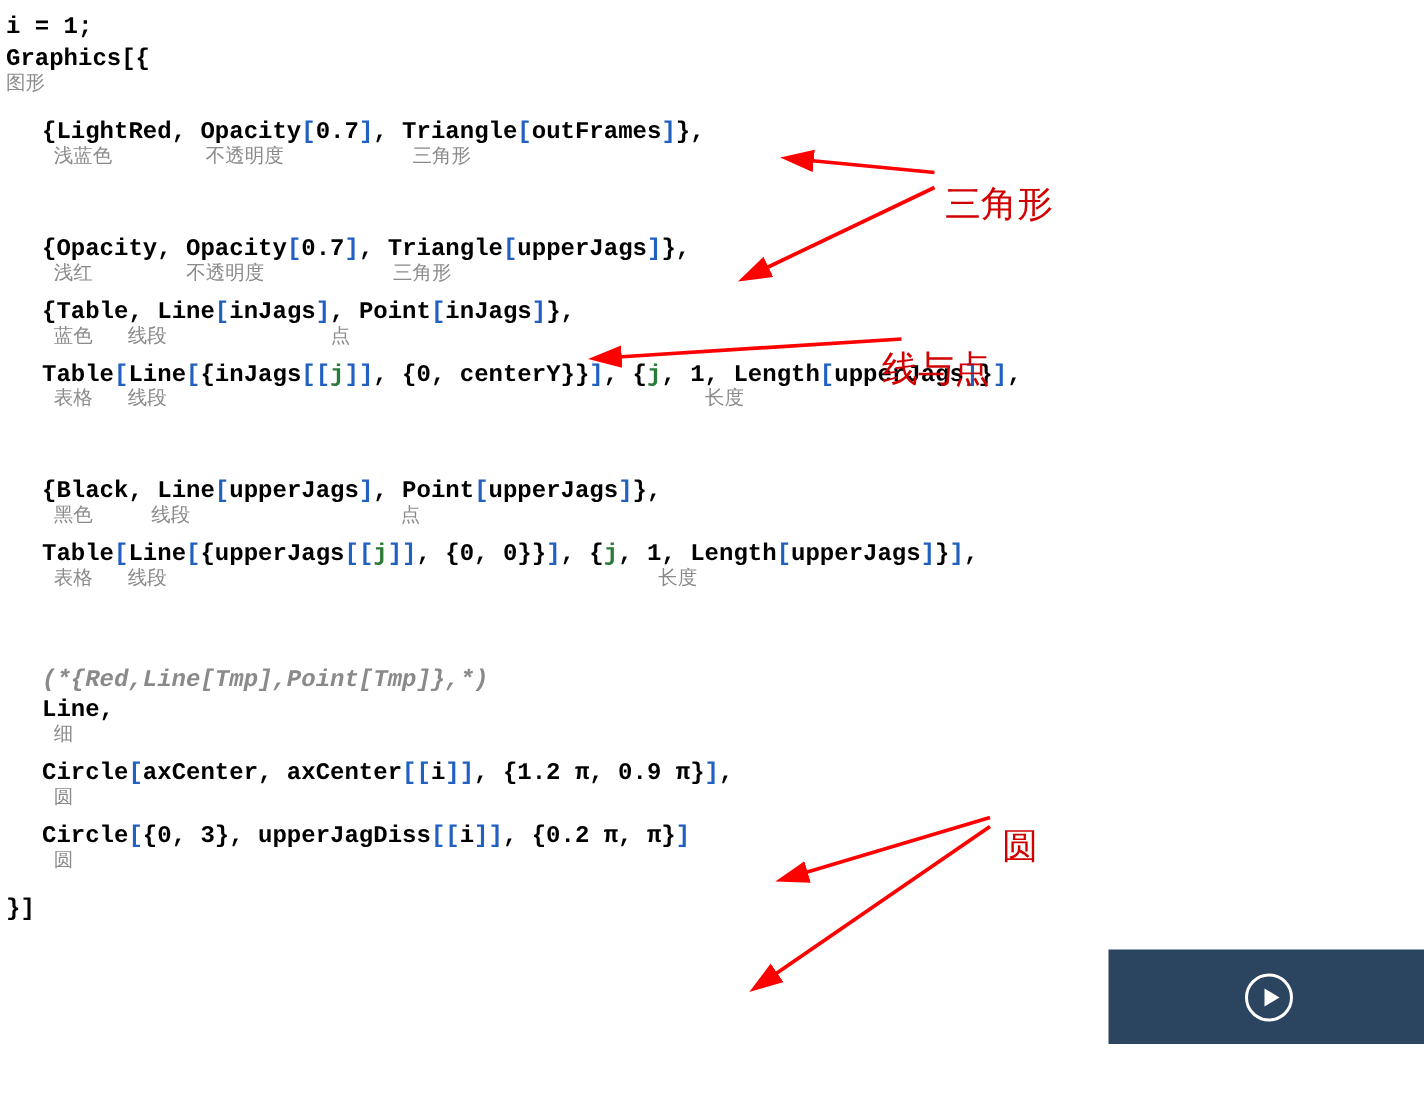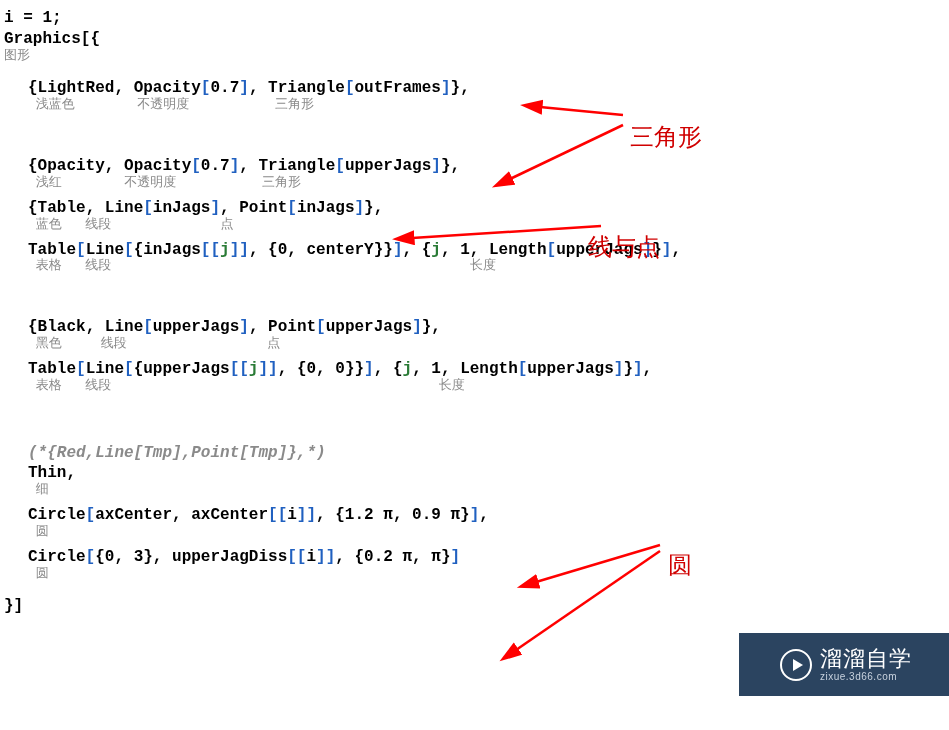--- a/index.html
+++ b/index.html
@@ -84,21 +84,21 @@
 
 <div class="row indent1"><span>{</span><span>Black</span><span>, </span><span>Line</span><span class="blue">[</span><span>upperJags</span><span class="blue">]</span><span>, </span><span>Point</span><span class="blue">[</span><span>upperJags</span><span class="blue">]</span><span>},</span></div>
 <div class="hints indent1"><span> 黑色     线段                  点</span></div>
 
 <div class="row indent1"><span>Table</span><span class="blue">[</span><span>Line</span><span class="blue">[</span><span>{upperJags</span><span class="blue">[[</span><span class="green">j</span><span class="blue">]]</span><span>, {0, 0}}</span><span class="blue">]</span><span>, {</span><span class="green">j</span><span>, 1, </span><span>Length</span><span class="blue">[</span><span>upperJags</span><span class="blue">]</span><span>}</span><span class="blue">]</span><span>,</span></div>
 <div class="hints indent1"><span> 表格   线段                                          长度</span></div>
 
 <div class="spacer-lg"></div>
 
 <div class="row indent1 gray"><span>(*{Red,Line[Tmp],Point[Tmp]},*)</span></div>
-<div class="row indent1"><span>Thin,</span></div>
+<div class="row indent1"><span>Line,</span></div>
 <div class="hints indent1"><span> 细</span></div>
 
 <div class="row indent1"><span>Circle</span><span class="blue">[</span><span>axCenter, axCenter</span><span class="blue">[[</span><span>i</span><span class="blue">]]</span><span>, {1.2 π, 0.9 π}</span><span class="blue">]</span><span>,</span></div>
 <div class="hints indent1"><span> 圆</span></div>
 
 <div class="row indent1"><span>Circle</span><span class="blue">[</span><span>{0, 3}, upperJagDiss</span><span class="blue">[[</span><span>i</span><span class="blue">]]</span><span>, {0.2 π, π}</span><span class="blue">]</span></div>
 <div class="hints indent1"><span> 圆</span></div>
 
 <div class="spacer-sm"></div>
 <div class="row indent0"><span>}]</span></div>
@@ -117,17 +117,13 @@
   <line x1="623" y1="125" x2="510" y2="179" stroke="#ff0000" stroke-width="2.5" marker-end="url(#ah)"></line>
   <line x1="601" y1="226" x2="412" y2="238" stroke="#ff0000" stroke-width="2.5" marker-end="url(#ah)"></line>
   <line x1="660" y1="545" x2="536" y2="582" stroke="#ff0000" stroke-width="2.5" marker-end="url(#ah)"></line>
   <line x1="660" y1="551" x2="516" y2="650" stroke="#ff0000" stroke-width="2.5" marker-end="url(#ah)"></line>
 </svg>
 
 <div class="watermark">
   <div class="play-ic">
       <span></span>
     </div>
-  <div class="wm-big">
-    <span>溜溜自学</span>
-    <span class="wm-small">zixue.3d66.com</span>
-  </div>
 </div>
 
 </body></html>

